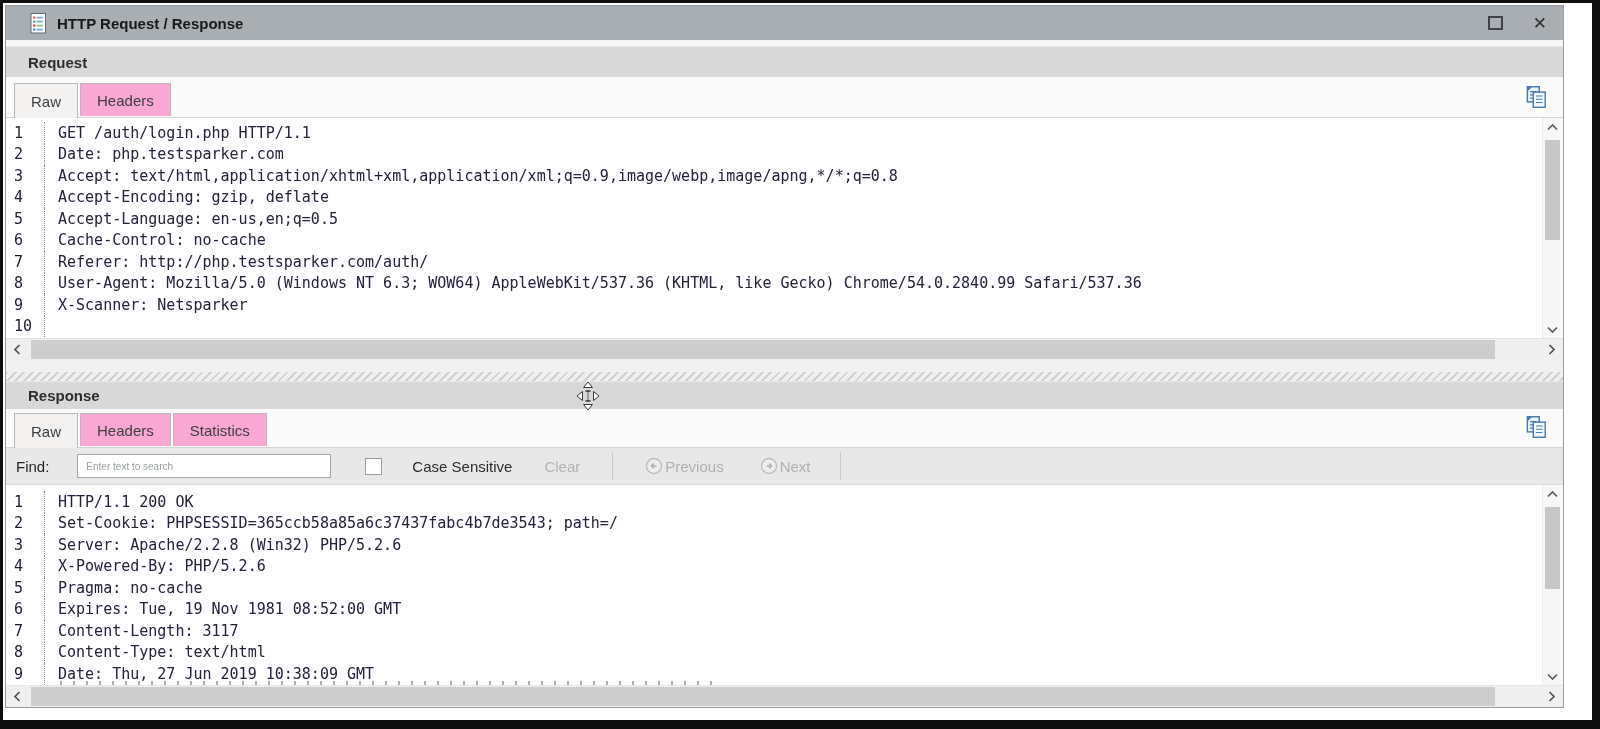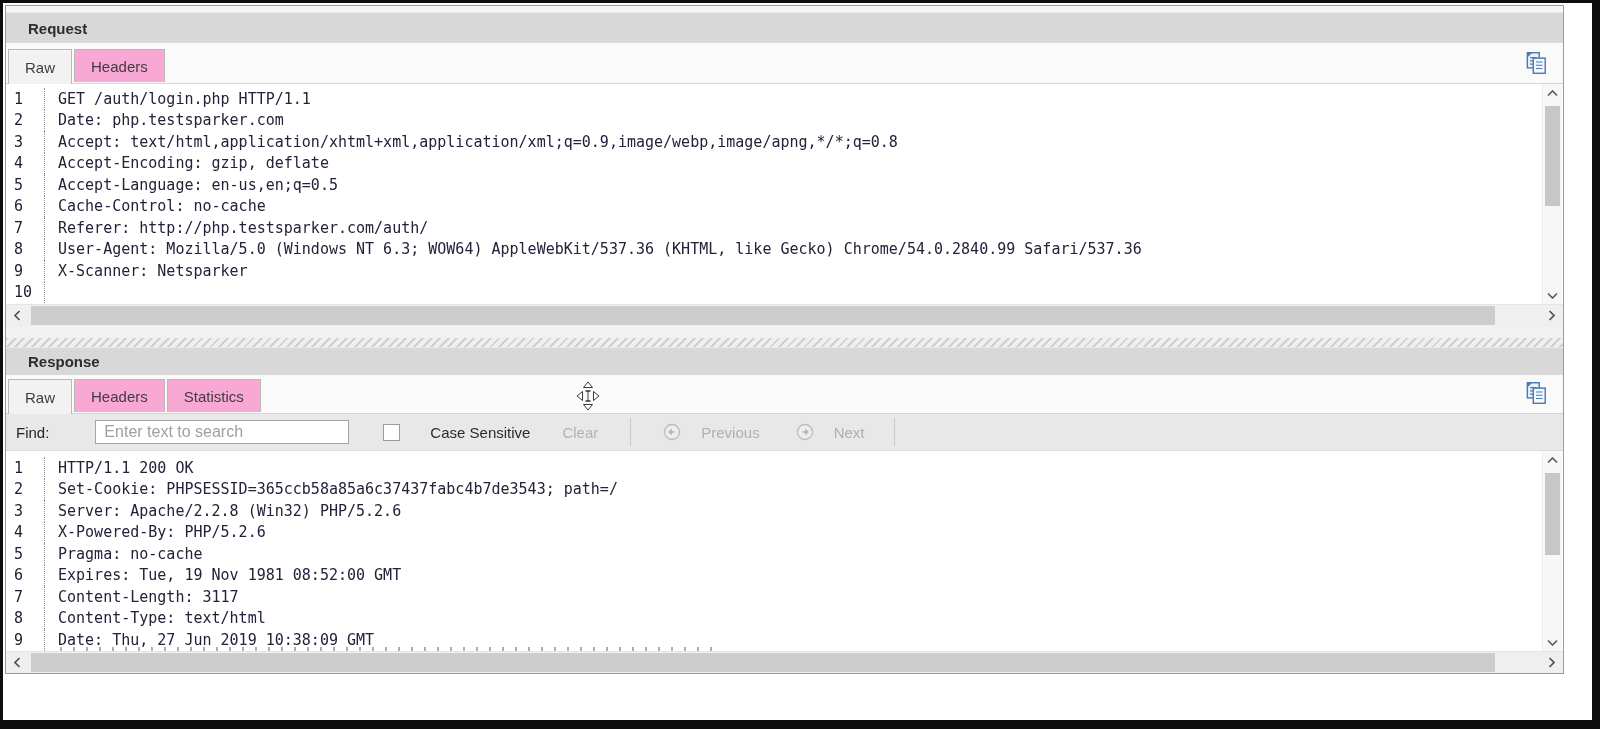--- a/index.html
+++ b/index.html
@@ -19,21 +19,21 @@
   .gap2{height:12px;background:#f1f1f1;}
 
   .section-header{background:#d8d8d8;display:flex;align-items:center;padding-left:22px;
     font-size:15px;font-weight:bold;color:#2b2d2f;border-top:1px solid #e8e8e8;}
   .req-header{height:30px;}
   .resp-header{height:27px;}
 
   .tabstrip{background:#fafafa;position:relative;border-bottom:1px solid #d4d4d4;display:flex;align-items:flex-end;}
   .req-tabstrip{height:40px;}
   .resp-tabstrip{height:38px;}
-  .tabs{display:flex;margin-left:2px;}
+  .tabs{display:flex;margin-left:8px;}
   .tab{height:32px;padding:0 16px;background:#f9a8d4;border:1px solid #b9b9b9;border-bottom:none;
     display:flex;align-items:center;font-size:15px;color:#3c3e40;margin-right:2px;position:relative;}
   .tab.active{background:#f3f2f1;height:34px;margin-bottom:-1px;z-index:2;}
   .copy-btn{position:absolute;right:14px;bottom:7px;width:26px;height:26px;}
 
   
   .editor{position:relative;background:#fff;font-family:"DejaVu Sans Mono",monospace;font-size:15px;color:#22223a;}
   .req-editor{height:220px;}
   .resp-editor{height:200px;}
   .lines{position:absolute;left:0;right:21px;overflow:hidden;}
@@ -57,40 +57,60 @@
   .hs-btn{position:absolute;top:0;width:22px;height:21px;display:flex;align-items:center;justify-content:center;background:#efefef;}
   .hs-left{left:0;} .hs-right{right:1px;}
   .hs-thumb{position:absolute;left:25px;top:1px;height:19px;right:68px;background:#cdcdcd;}
 
   
   .splitter{height:9px;background:repeating-linear-gradient(135deg,#cfcfcf 0 2px,#efefef 2px 6px);}
 
   
   .findbar{height:36px;background:#e9e8e8;display:flex;align-items:center;padding-left:10px;border-bottom:1px solid #dcdcdc;gap:20px;}
   .find-label{font-size:15px;color:#1f2123;}
-  .find-input{width:236px;height:22px;border:1px solid #a5a5a5;margin-left:26px;padding:0 8px;
-    font-family:"Liberation Sans",sans-serif;font-size:16px;color:#ef4444;background:#fff;}
+  .find-input{width:236px;height:22px;border:1px solid #a5a5a5;margin-left:8px;padding:0 8px;
+    font-family:"Liberation Sans",sans-serif;font-size:10px;color:#ef4444;background:#fff;}
   .find-input::placeholder{color:#9aa0a4;}
   .cs-check{width:17px;height:17px;margin-left:14px;border:1px solid #9c9c9c;background:#fff;appearance:none;-webkit-appearance:none;}
   .cs-label{font-size:15px;font-weight:normal;color:#2a2c2e;margin-left:7px;}
   .clear-btn{font-size:15px;color:#b2b2b2;margin-left:12px;}
   .fsep{width:1px;height:28px;background:#c9c9c9;margin-left:12px;}
   .nav-btn{display:flex;align-items:center;margin-left:12px;color:#b0b0b0;font-size:15px;}
-  .nav-btn .txt{margin-left:20px;}
+  .nav-btn .txt{margin-left:2px;}
   .nav-btn + .fsep{margin-left:10px;}
   .nav-next{margin-left:16px;}
 
   .move-cursor{position:absolute;left:573px;top:378px;z-index:50;pointer-events:none;}
 </style>
 </head>
 <body>
 
 <div class="screen">
   <div class="window">
 
+    <div class="titlebar">
+      <span style="display:inline-flex;">
+        <svg width="18" height="21" viewBox="0 0 18 21">
+          <rect x="1" y="0.5" width="14.5" height="19.5" fill="#ffffff" stroke="#5d6b78" stroke-width="1"></rect>
+          <rect x="3.2" y="3.5" width="2.2" height="2.2" fill="#e0622c"></rect>
+            <rect x="6.4" y="3.8" width="6.6" height="1.6" fill="#7aa5d8"></rect>
+          <rect x="3.2" y="7.5" width="2.2" height="2.2" fill="#4da04d"></rect>
+            <rect x="6.4" y="7.8" width="6.6" height="1.6" fill="#7aa5d8"></rect>
+          <rect x="3.2" y="11.5" width="2.2" height="2.2" fill="#cc3b3b"></rect>
+            <rect x="6.4" y="11.8" width="6.6" height="1.6" fill="#8cc08c"></rect>
+          <rect x="3.2" y="15.5" width="2.2" height="2.2" fill="#4a7ab0"></rect>
+            <rect x="6.4" y="15.8" width="6.6" height="1.6" fill="#7aa5d8"></rect>
+        </svg>
+      </span>
+      <span class="title">HTTP Request / Response</span>
+      <span class="win-controls">
+        <span class="max-btn"></span>
+        <span class="close-btn">✕</span>
+      </span>
+    </div>
 
     <div class="gap1"></div>
 
     <div class="section-header req-header">
       <span>Request</span>
     </div>
 
     <div class="tabstrip req-tabstrip">
       <div class="tabs">
           <div class="tab active">Raw</div>

